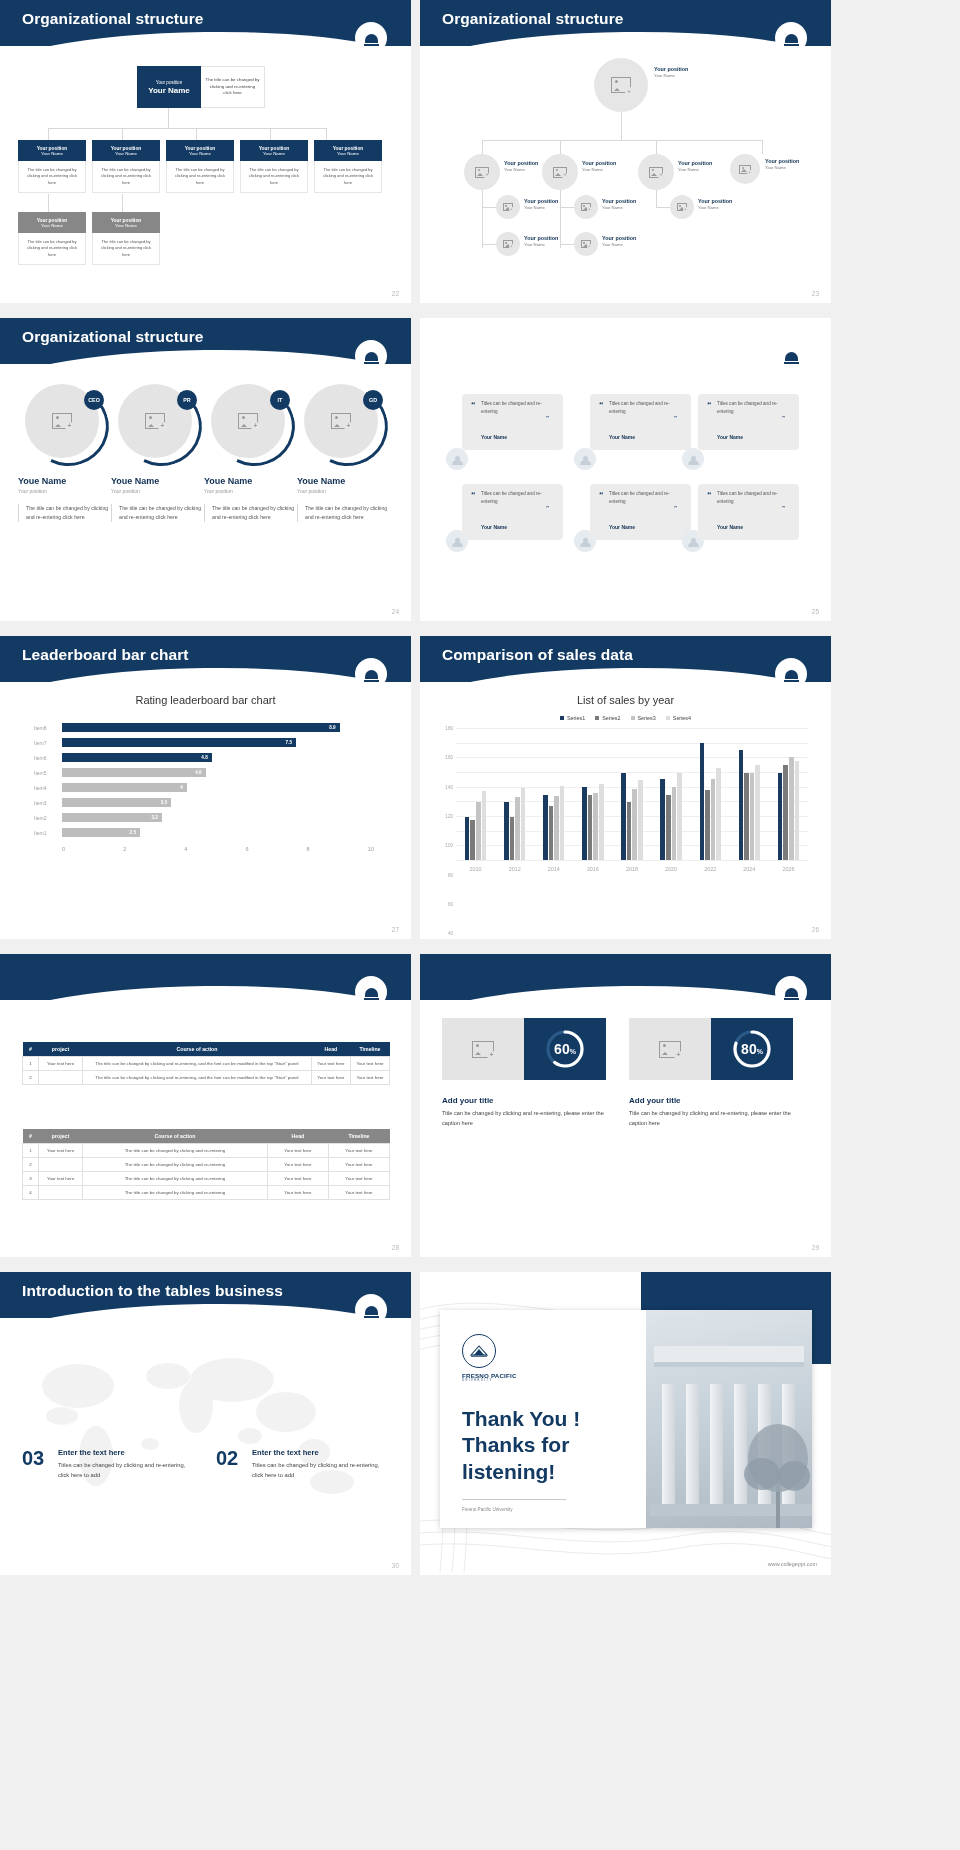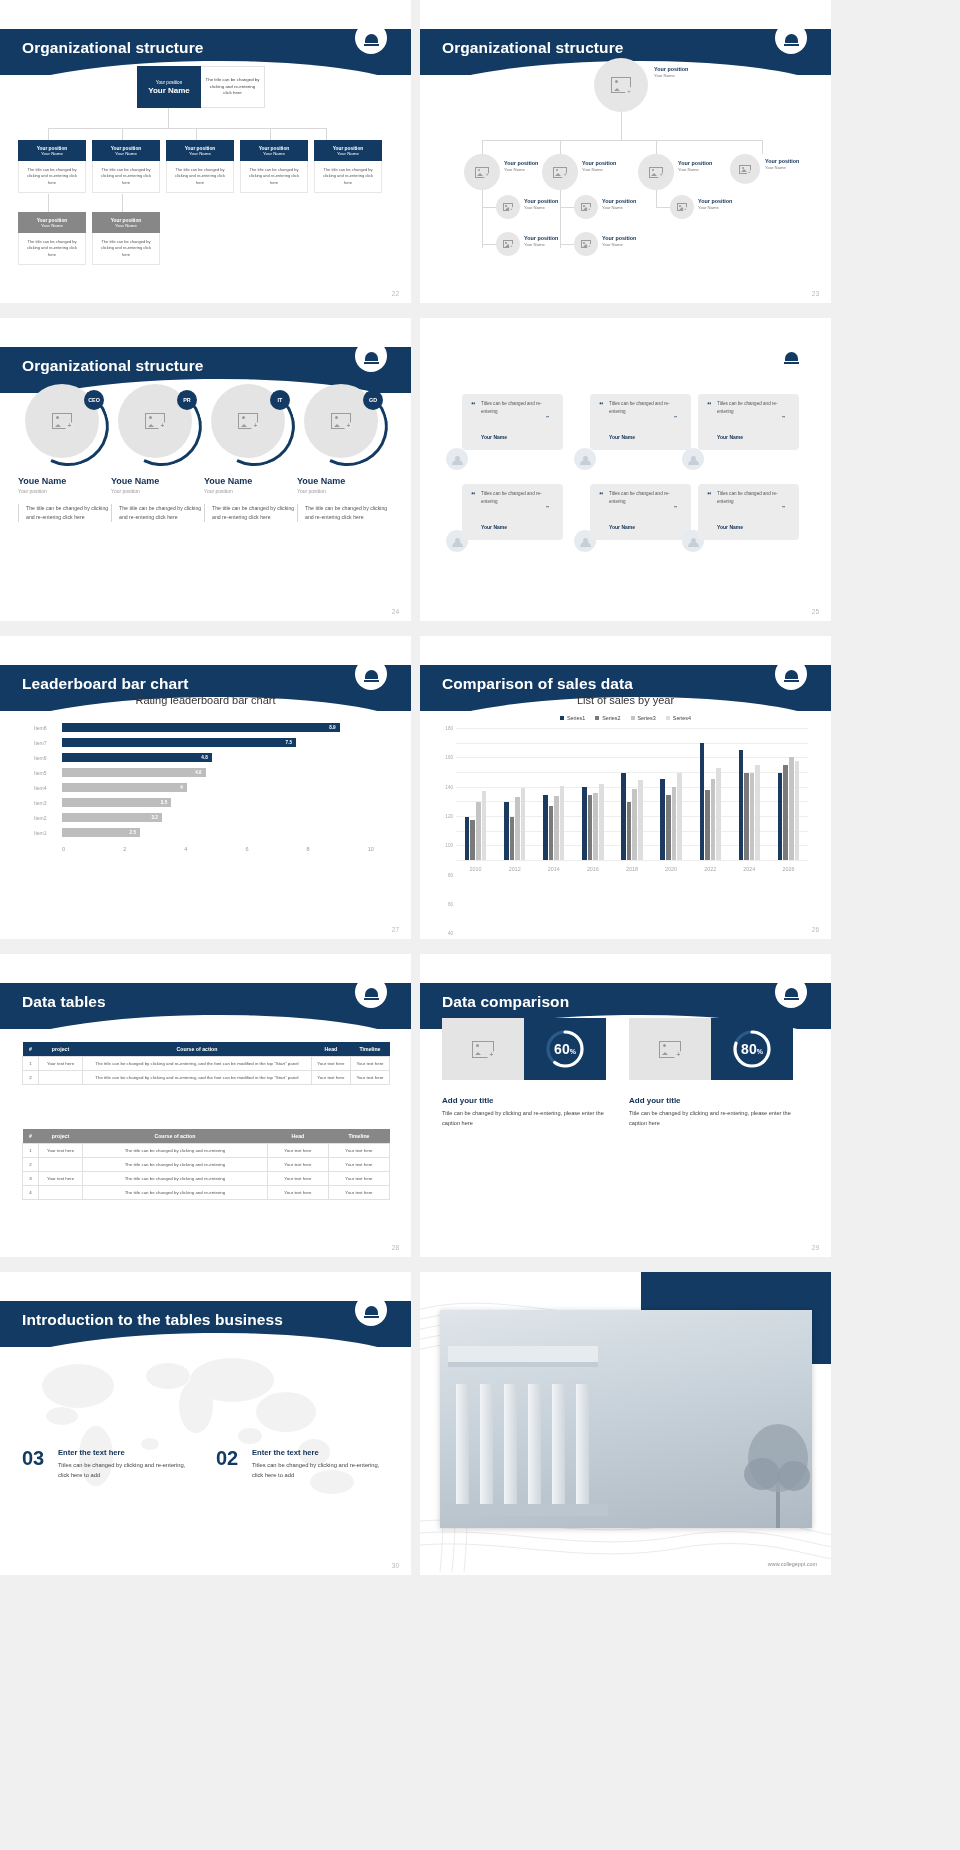--- a/index.html
+++ b/index.html
@@ -19,21 +19,21 @@
   }
   .slide {
     position: relative;
     width: 411px; height: 303px;
     background: #fff;
     overflow: hidden;
   }
   
   .band {
     position:absolute; top:0; left:0; width:100%; height:46px;
-    background:#123a63; overflow:hidden;margin-top:29px;
+    background:#123a63; overflow:hidden;
   }
   .band-curve {
     position:absolute; bottom:-26px; left:-10px; width:430px; height:40px;
     background:#fff; border-radius:50%/100% 100% 0 0;
     transform: rotate(-0.7deg);
   }
   .band h2 {
     position:relative; z-index:2;
     color:#fff; font-size:15.5px; font-weight:bold;
     padding:10px 0 0 22px; letter-spacing:.1px;
@@ -787,21 +787,20 @@
         <span>2022</span>
         <span>2024</span>
         <span>2026</span>
       </div>
 
     <div class="pgnum">26</div>
   </div>
 
   <div class="slide">
     <div class="band">
-      <h2>Data tables</h2>
       <div class="band-curve"></div>
     </div>
     <div class="logo-badge">
         <div class="mark"></div>
       </div>
 
     <table class="tbl" id="tbl1" style="top:88px;">
         <thead>
           <tr>
             <th>#</th>
@@ -868,21 +867,20 @@
             <td>Your text here</td>
           </tr>
         </tbody>
       </table>
 
     <div class="pgnum">28</div>
   </div>
 
   <div class="slide">
     <div class="band">
-      <h2>Data comparison</h2>
       <div class="band-curve"></div>
     </div>
     <div class="logo-badge">
         <div class="mark"></div>
       </div>
 
     <div class="dc" style="left:22px;">
       <div class="img">
         <span class="ph" style="width:22px;height:17px;">
           <span class="dot" style="width:3px;height:3px;left:3px;top:2px;"></span>
@@ -978,20 +976,37 @@
           <path d="M44 300 C 54 200, 34 130, 84 60"></path>
           <path d="M-10 250 C 80 240, 160 270, 260 252 S 420 278, 430 258"></path>
           <path d="M-10 262 C 80 252, 160 282, 260 264 S 420 290, 430 270"></path>
           <path d="M-10 274 C 80 264, 160 294, 260 276 S 420 302, 430 282"></path>
         </g>
       </svg>
       <div class="ty-blue"></div>
     </div>
 
     <div class="ty-card">
+      <div class="ty-left">
+        <div class="ty-logo">
+          <svg width="20" height="14" viewBox="0 0 20 14">
+            <path d="M2 11 L10 2 L18 11 Z" fill="none" stroke="#123a63" stroke-width="1.1"></path>
+            <path d="M5 11 L10 5 L15 11 Z" fill="#123a63"></path>
+            <rect x="2" y="11.6" width="16" height="1.1" fill="#123a63"></rect>
+          </svg>
+        </div>
+        <div class="ty-name">FRESNO PACIFIC</div>
+        <div class="ty-sub">U N I V E R S I T Y</div>
+        <div class="ty-h1">
+          <div>Thank You !</div>
+          <div>Thanks for listening!</div>
+        </div>
+        <div class="ty-rule"></div>
+        <div class="ty-uni">Fresno Pacific University</div>
+      </div>
       <div class="ty-right">
         <div class="roofline" style="left:8px;top:36px;width:150px;height:16px;"></div>
         <div class="roofline" style="left:8px;top:52px;width:150px;height:5px;background:#c2ccd4;"></div>
         <div class="pillar" style="left:16px;bottom:24px;width:13px;height:120px;"></div>
         <div class="pillar" style="left:40px;bottom:24px;width:13px;height:120px;"></div>
         <div class="pillar" style="left:64px;bottom:24px;width:13px;height:120px;"></div>
         <div class="pillar" style="left:88px;bottom:24px;width:13px;height:120px;"></div>
         <div class="pillar" style="left:112px;bottom:24px;width:13px;height:120px;"></div>
         <div class="pillar" style="left:136px;bottom:24px;width:13px;height:120px;"></div>
         <div class="roofline" style="left:4px;bottom:12px;width:164px;height:12px;background:#bcc6ce;"></div>

